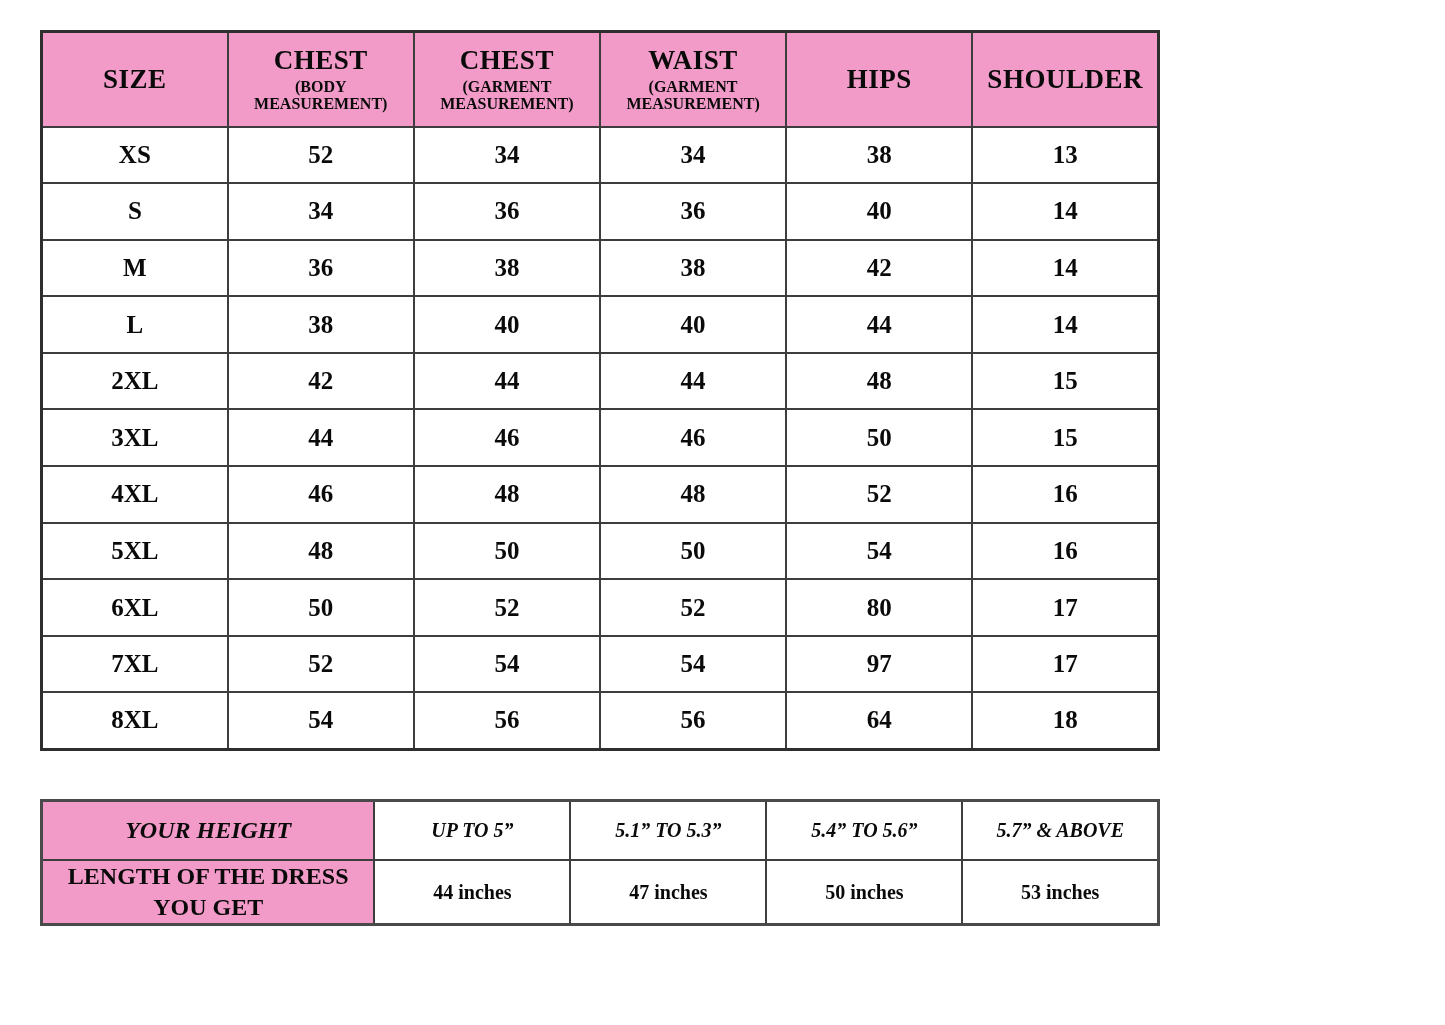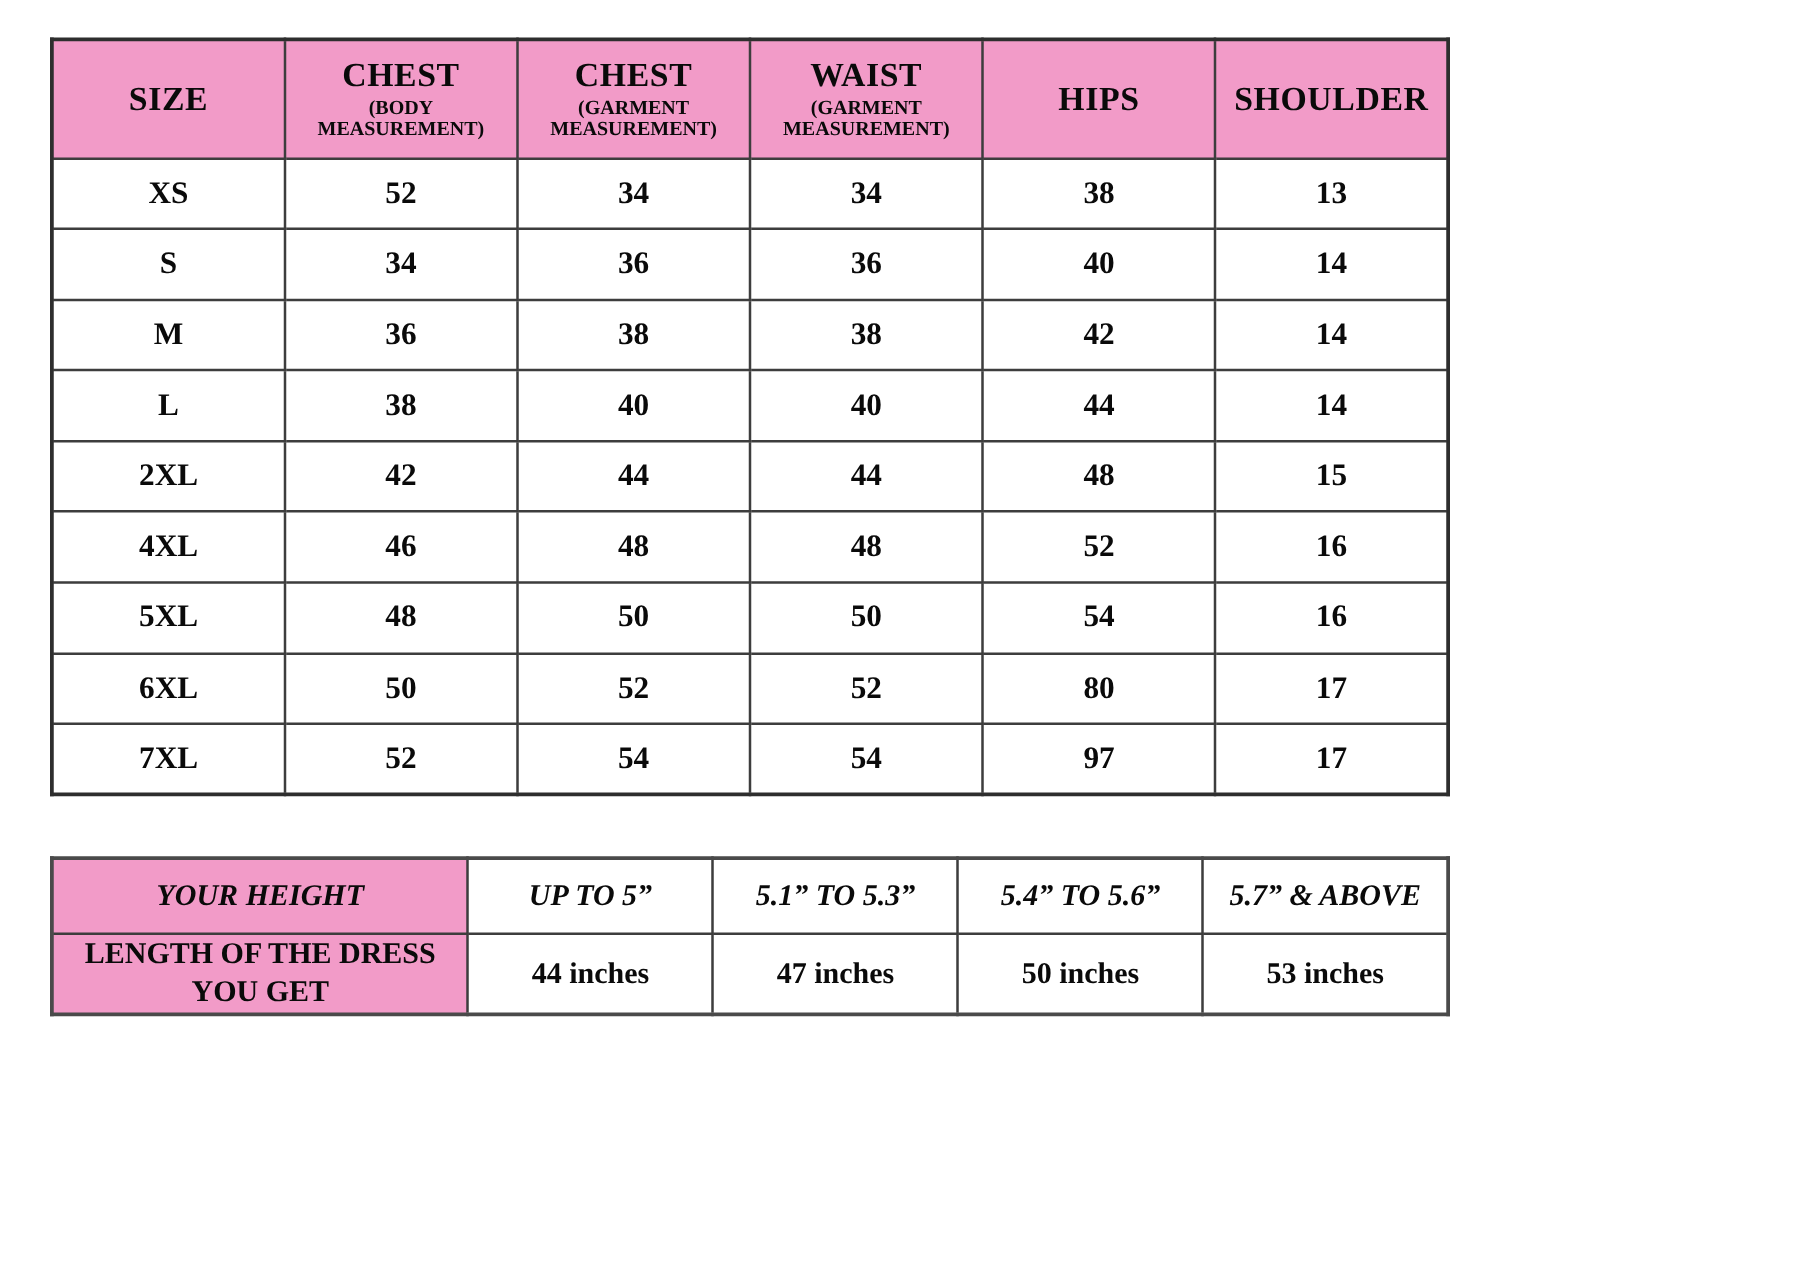--- a/index.html
+++ b/index.html
@@ -36,21 +36,21 @@
   .lbl { font-size: 27px; letter-spacing: 0.5px; }
   .sub { font-size: 16px; margin-top: 2px; }
   .narrow-sub .sub { display: block; max-width: 160px; }
   #size-table tbody td { font-size: 25px; }
 
   
   #height-table { margin-top: 48px; }
   #height-table tr.r0 { height: 60px; font-style: italic; }
   #height-table tr.r1 { height: 64px; }
   #height-table th { background: #F29BC8; font-size: 24px; line-height: 1.3; padding: 0 12px; }
-  #height-table td { font-size: 24px; margin-left: 24px; }
+  #height-table td { font-size: 20px; margin-left: 24px; }
 </style>
 </head>
 <body>
 
 <div class="wrap">
 
   <table id="size-table">
     <thead>
       <tr>
         <th>
@@ -123,20 +123,28 @@
       </tr>
       <tr>
         <td>2XL</td>
         <td>42</td>
         <td>44</td>
         <td>44</td>
         <td>48</td>
         <td>15</td>
       </tr>
       <tr>
+        <td>3XL</td>
+        <td>44</td>
+        <td>46</td>
+        <td>46</td>
+        <td>50</td>
+        <td>15</td>
+      </tr>
+      <tr>
         <td>4XL</td>
         <td>46</td>
         <td>48</td>
         <td>48</td>
         <td>52</td>
         <td>16</td>
       </tr>
       <tr>
         <td>5XL</td>
         <td>48</td>
@@ -153,20 +161,28 @@
         <td>80</td>
         <td>17</td>
       </tr>
       <tr>
         <td>7XL</td>
         <td>52</td>
         <td>54</td>
         <td>54</td>
         <td>97</td>
         <td>17</td>
+      </tr>
+      <tr>
+        <td>8XL</td>
+        <td>54</td>
+        <td>56</td>
+        <td>56</td>
+        <td>64</td>
+        <td>18</td>
       </tr>
     </tbody>
   </table>
 
   <table id="height-table">
     <colgroup>
       <col style="width:29.8%">
       <col style="width:17.55%">
       <col style="width:17.55%">
       <col style="width:17.55%">

